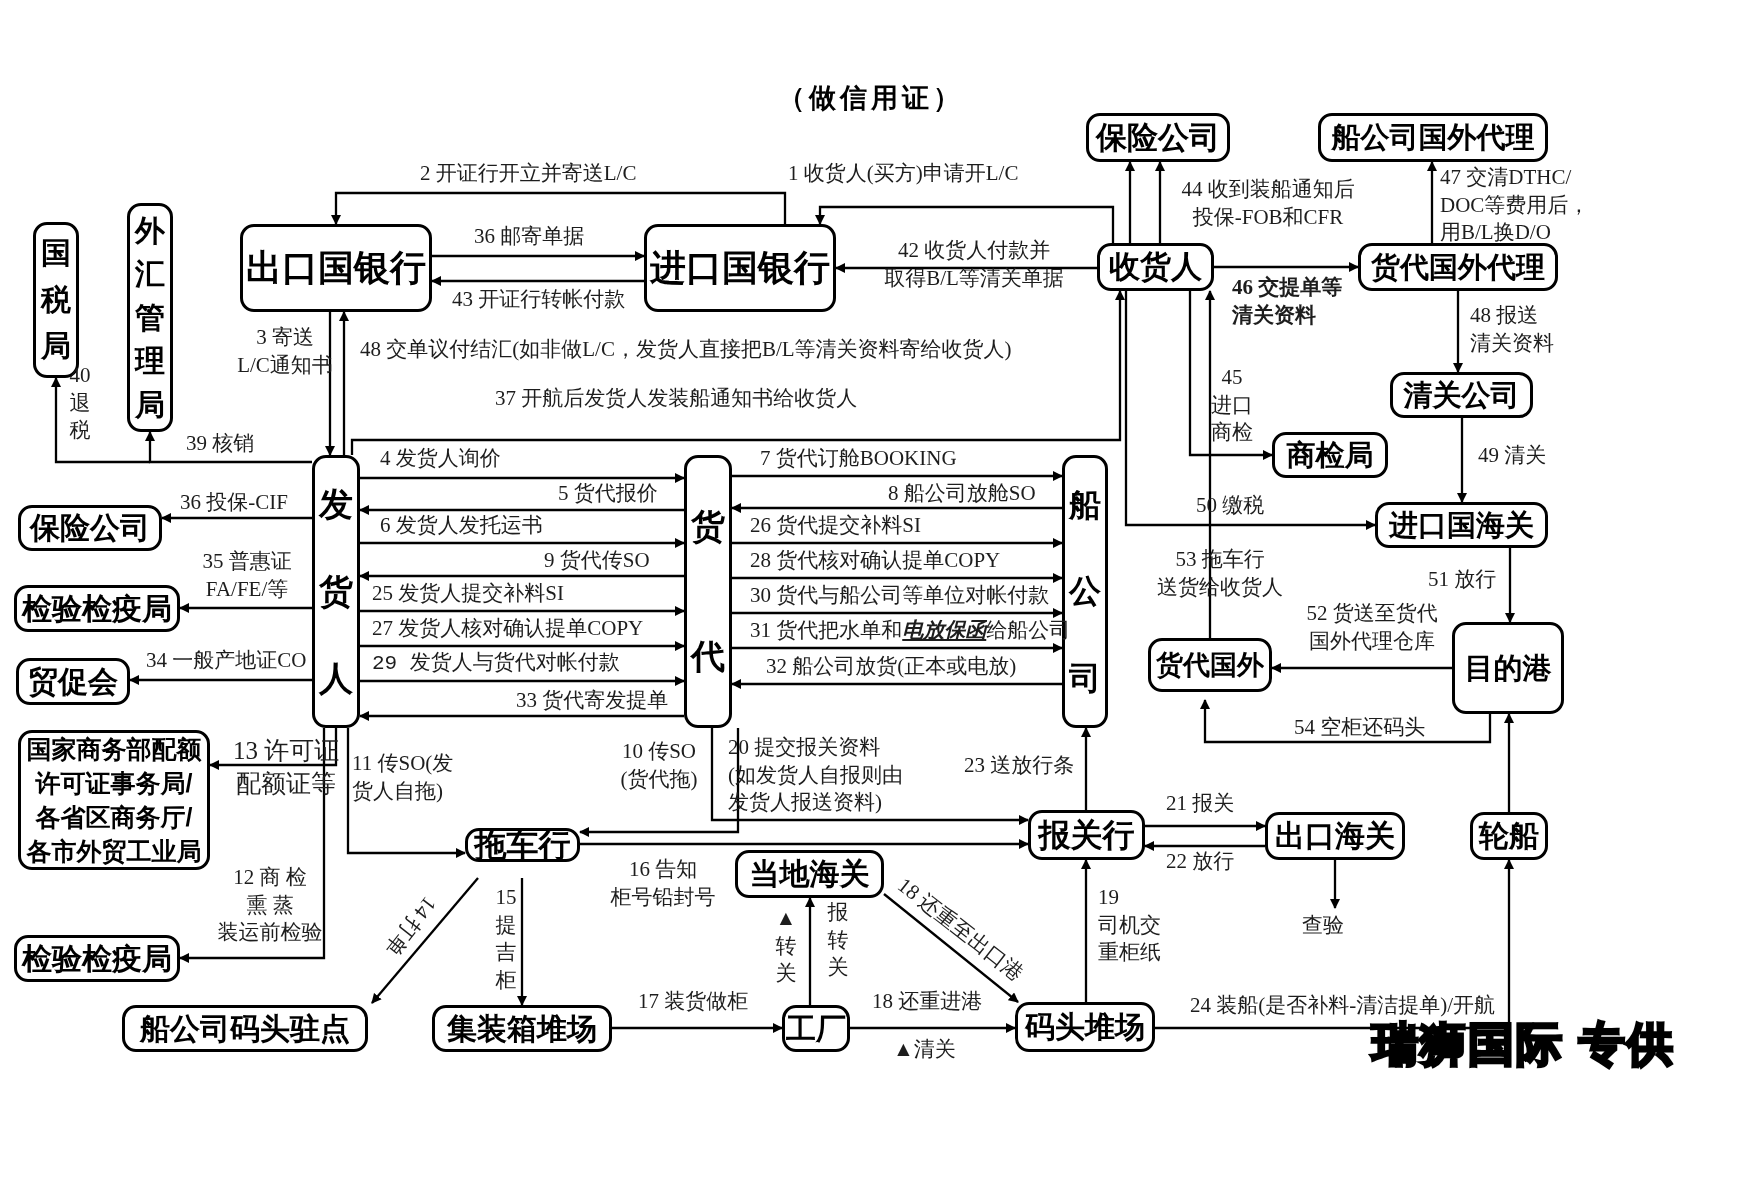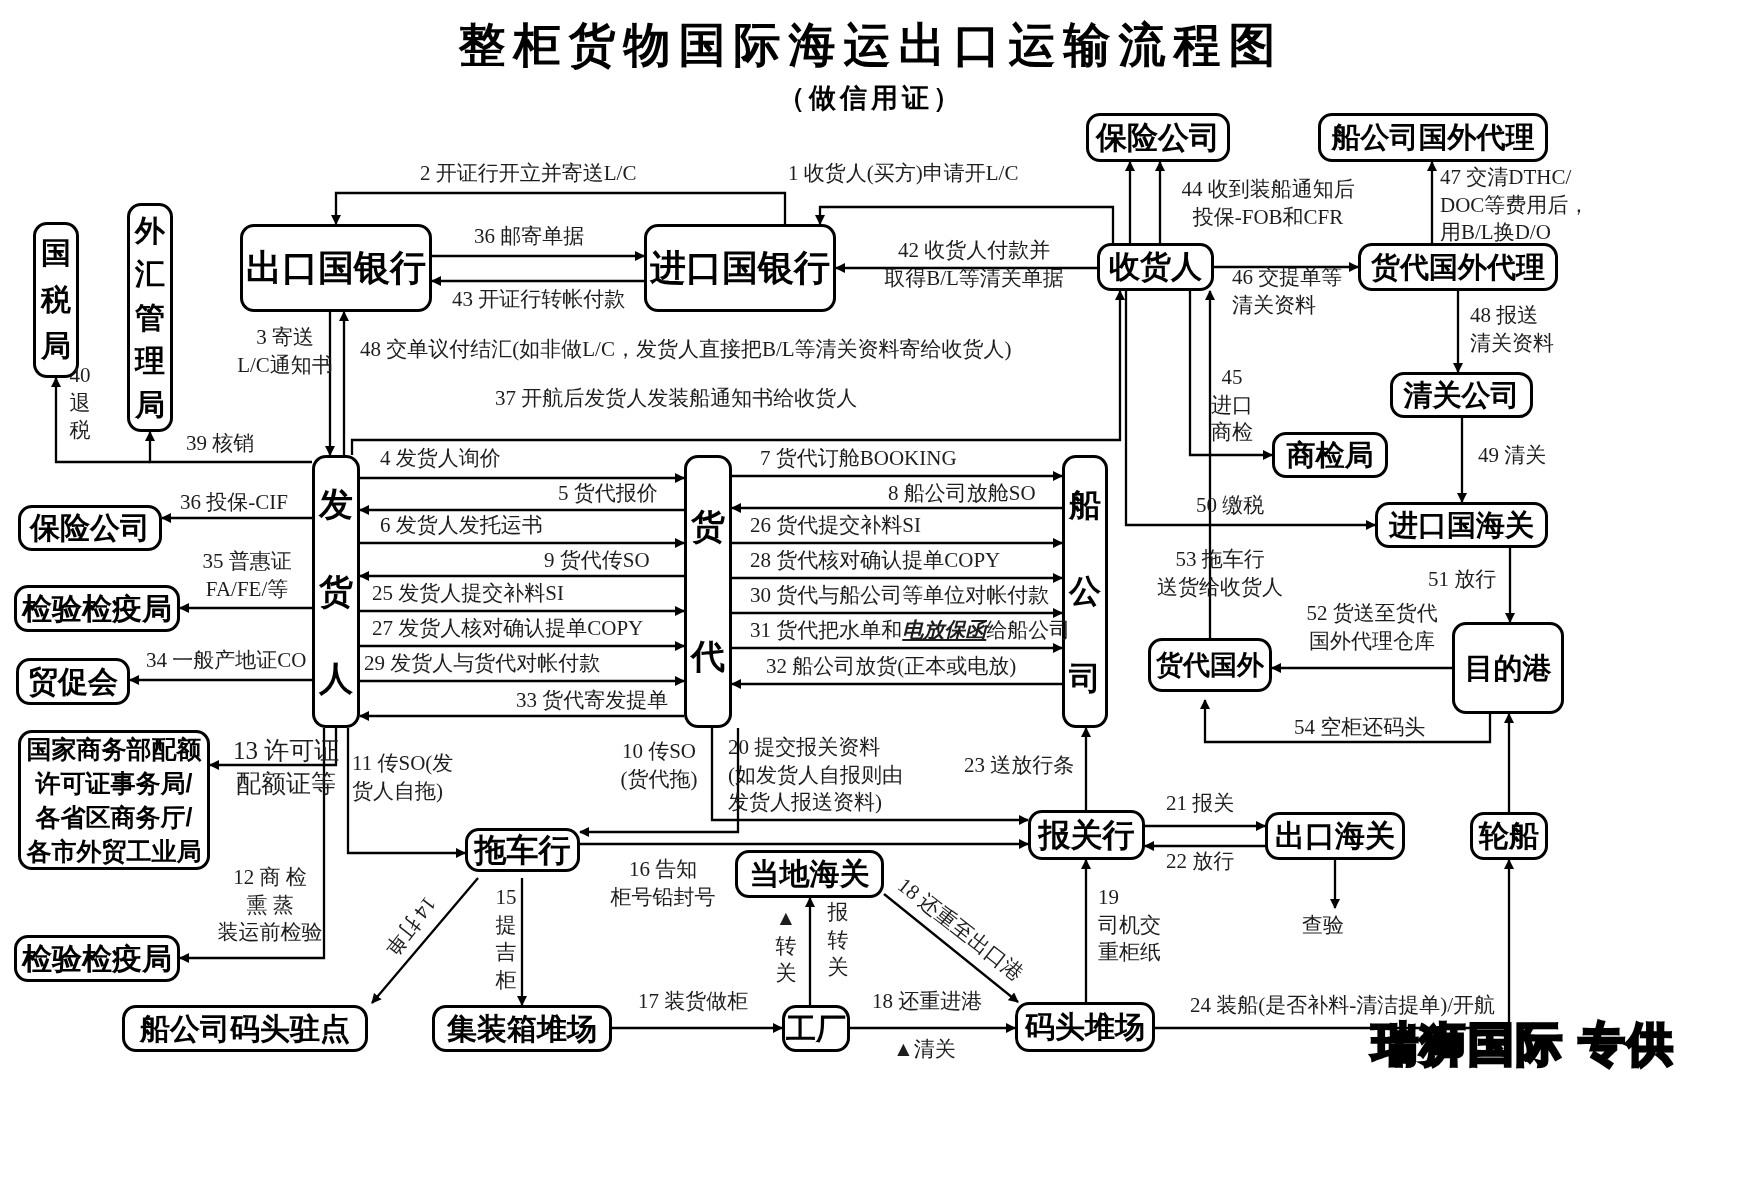--- a/index.html
+++ b/index.html
@@ -88,21 +88,20 @@
         <polyline points="732,476 1062,476" marker-end="url(#arr)"></polyline>
         <polyline points="1062,508 732,508" marker-end="url(#arr)"></polyline>
         <polyline points="732,543 1062,543" marker-end="url(#arr)"></polyline>
         <polyline points="732,578 1062,578" marker-end="url(#arr)"></polyline>
         <polyline points="732,613 1062,613" marker-end="url(#arr)"></polyline>
         <polyline points="732,648 1062,648" marker-end="url(#arr)"></polyline>
         <polyline points="1062,684 732,684" marker-end="url(#arr)"></polyline>
       </g>
   </svg>
 
-  <div id="page-title">整柜货物国际海运出口运输流程图</div>
   <div id="page-subtitle">（做信用证）</div>
   <div id="nodes-layer">
       <div class="node" style="left: 33px; top: 222px; width: 46px; height: 156px; font-size: 30px; line-height: 1.55;">国
 税
 局</div>
       <div class="node" style="left: 127px; top: 203px; width: 46px; height: 229px; font-size: 30px; line-height: 1.45;">外
 汇
 管
 理
 局</div>
@@ -127,42 +126,42 @@
       <div class="node" style="left: 14px; top: 935px; width: 166px; height: 47px; font-size: 30px; line-height: 1.2;">检验检疫局</div>
       <div class="node" style="left: 122px; top: 1005px; width: 246px; height: 47px; font-size: 30px; line-height: 1.2;">船公司码头驻点</div>
       <div class="node" style="left: 312px; top: 455px; width: 48px; height: 273px; font-size: 34px; line-height: 2.55;">发
 货
 人</div>
       <div class="node" style="left: 684px; top: 455px; width: 48px; height: 273px; font-size: 34px; line-height: 3.8;">货
 代</div>
       <div class="node" style="left: 1062px; top: 455px; width: 46px; height: 273px; font-size: 32px; line-height: 2.7;">船
 公
 司</div>
-      <div class="node" style="left: 465px; top: 828px; width: 115px; height: 44px; font-size: 32px; line-height: 1.2;">拖车行</div>
+      <div class="node" style="left: 465px; top: 828px; width: 115px; height: 34px; font-size: 32px; line-height: 1.2;">拖车行</div>
       <div class="node" style="left: 432px; top: 1005px; width: 180px; height: 47px; font-size: 30px; line-height: 1.2;">集装箱堆场</div>
       <div class="node" style="left: 782px; top: 1005px; width: 68px; height: 47px; font-size: 30px; line-height: 1.2;">工厂</div>
       <div class="node" style="left: 735px; top: 850px; width: 149px; height: 48px; font-size: 30px; line-height: 1.2;">当地海关</div>
       <div class="node" style="left: 1028px; top: 810px; width: 117px; height: 50px; font-size: 32px; line-height: 1.2;">报关行</div>
       <div class="node" style="left: 1265px; top: 812px; width: 140px; height: 48px; font-size: 30px; line-height: 1.2;">出口海关</div>
       <div class="node" style="left: 1015px; top: 1002px; width: 140px; height: 50px; font-size: 30px; line-height: 1.2;">码头堆场</div>
       <div class="node" style="left: 1470px; top: 812px; width: 78px; height: 48px; font-size: 30px; line-height: 1.2;">轮船</div>
     </div>
   <div id="labels-layer">
       <div class="lbl" style="left: 788px; top: 160px; font-size: 21px;">1 收货人(买方)申请开L/C</div>
       <div class="lbl" style="left: 420px; top: 160px; font-size: 21px;">2 开证行开立并寄送L/C</div>
       <div class="lbl" style="left: 474px; top: 223px; font-size: 21px;">36 邮寄单据</div>
       <div class="lbl" style="left: 452px; top: 286px; font-size: 21px;">43 开证行转帐付款</div>
       <div class="lbl" style="left: 874px; top: 237px; font-size: 21px; width: 200px; text-align: center;">42 收货人付款并
 取得B/L等清关单据</div>
       <div class="lbl" style="left: 1168px; top: 176px; font-size: 21px; width: 200px; text-align: center;">44 收到装船通知后
 投保-FOB和CFR</div>
       <div class="lbl" style="left: 1440px; top: 164px; font-size: 21px;">47 交清DTHC/
 DOC等费用后，
 用B/L换D/O</div>
-      <div class="lbl" style="left: 1232px; top: 264px; font-size: 21px;">46 交提单等
+      <div class="lbl" style="left: 1232px; top: 274px; font-size: 21px; font-weight: bold;">46 交提单等
 清关资料</div>
       <div class="lbl" style="left: 1470px; top: 302px; font-size: 21px;">48 报送
 清关资料</div>
       <div class="lbl" style="left: 1200px; top: 364px; font-size: 21px; width: 64px; text-align: center;">45
 进口
 商检</div>
       <div class="lbl" style="left: 1478px; top: 442px; font-size: 21px;">49 清关</div>
       <div class="lbl" style="left: 1196px; top: 492px; font-size: 21px;">50 缴税</div>
       <div class="lbl" style="left: 1428px; top: 566px; font-size: 21px;">51 放行</div>
       <div class="lbl" style="left: 1140px; top: 546px; font-size: 21px; width: 160px; text-align: center;">53 拖车行
@@ -186,21 +185,21 @@
 配额证等</div>
       <div class="lbl" style="left: 208px; top: 864px; font-size: 21px; width: 124px; text-align: center;">12 商 检
 熏 蒸
 装运前检验</div>
       <div class="lbl" style="left: 380px; top: 445px; font-size: 21px;">4 发货人询价</div>
       <div class="lbl" style="left: 558px; top: 480px; font-size: 21px;">5 货代报价</div>
       <div class="lbl" style="left: 380px; top: 512px; font-size: 21px;">6 发货人发托运书</div>
       <div class="lbl" style="left: 544px; top: 547px; font-size: 21px;">9 货代传SO</div>
       <div class="lbl" style="left: 372px; top: 580px; font-size: 21px;">25 发货人提交补料SI</div>
       <div class="lbl" style="left: 372px; top: 615px; font-size: 21px;">27 发货人核对确认提单COPY</div>
-      <div class="lbl" style="left: 364px; top: 650px; font-size: 21px;">29 发货人与货代对帐付款</div>
+      <div class="lbl" style="left: 372px; top: 650px; font-size: 21px; font-family: Liberation Mono, monospace;">29 发货人与货代对帐付款</div>
       <div class="lbl" style="left: 516px; top: 687px; font-size: 21px;">33 货代寄发提单</div>
       <div class="lbl" style="left: 760px; top: 445px; font-size: 21px;">7 货代订舱BOOKING</div>
       <div class="lbl" style="left: 888px; top: 480px; font-size: 21px;">8 船公司放舱SO</div>
       <div class="lbl" style="left: 750px; top: 512px; font-size: 21px;">26 货代提交补料SI</div>
       <div class="lbl" style="left: 750px; top: 547px; font-size: 21px;">28 货代核对确认提单COPY</div>
       <div class="lbl" style="left: 750px; top: 582px; font-size: 21px;">30 货代与船公司等单位对帐付款</div>
       <div class="lbl" style="left: 750px; top: 617px; font-size: 21px;"><span>31 货代把水单和</span><em>电放保函</em><span>给船公司</span></div>
       <div class="lbl" style="left: 766px; top: 653px; font-size: 21px;">32 船公司放货(正本或电放)</div>
       <div class="lbl" style="left: 352px; top: 750px; font-size: 21px;">11 传SO(发
 货人自拖)</div>

